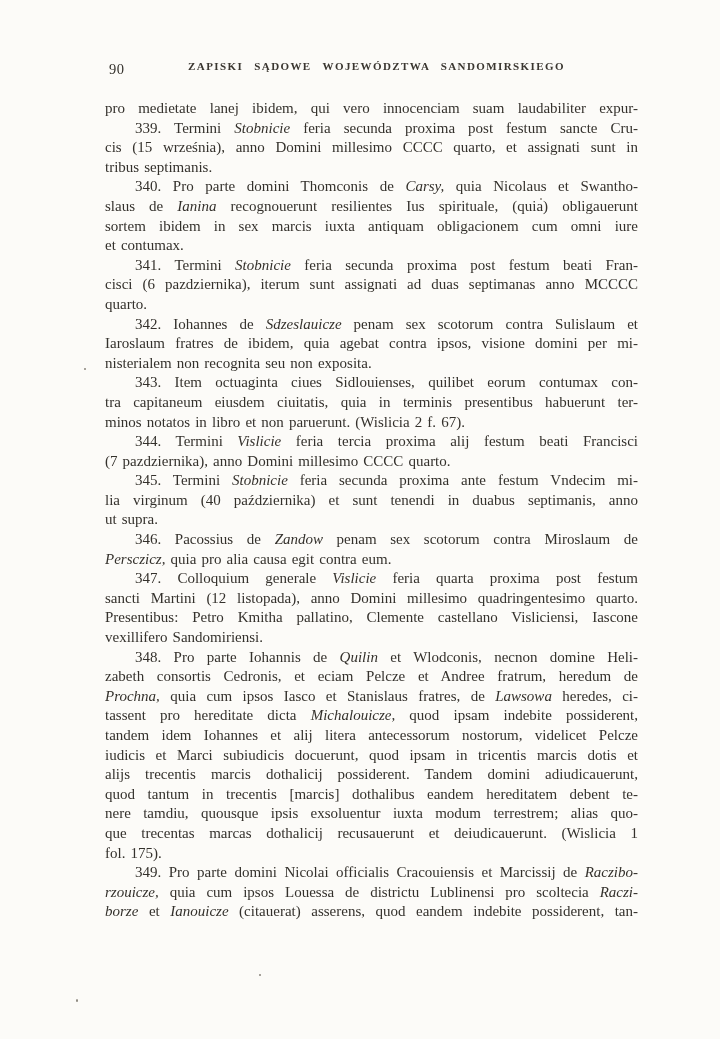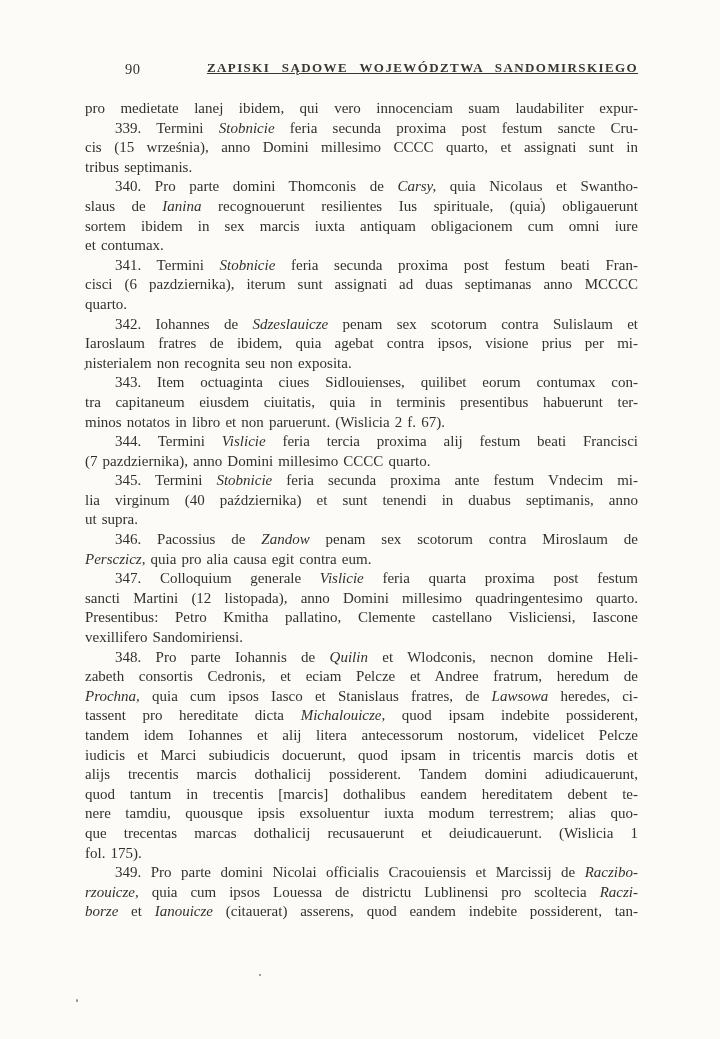--- a/index.html
+++ b/index.html
@@ -19,45 +19,44 @@
     position:absolute;
     top:60px;left:85px;width:553px;
     height:18px;
   }
   .page-num{
     position:absolute;
     left:24px;top:1px;
     font-size:14.5px;
     letter-spacing:0.5px;
     color:#34312c;
-    margin-left:16px;
   }
   .running-title{
-    text-align:right;
-    font-size:13px;
+    text-align:center;
+    font-size:11px;
     font-weight:bold;
     letter-spacing:1.4px;
     word-spacing:7px;
     color:#3a3630;
     padding-left:30px;
-    text-decoration:underline;
   }
   .text-body{
     position:absolute;
     top:99px;left:85px;width:553px;
     font-size:15px;
     word-spacing:0.09em;
   }
   .line{
     height:19.6px;
     line-height:19.6px;
     text-align:justify;
     text-align-last:justify;
     overflow:hidden;
     white-space:normal;
+    margin-left:20px;
   }
   .line.no-fill{
     text-align-last:left;
   }
   .line.indent{
     text-indent:30px;
   }
   .line i{
   }
   .speck{
@@ -81,21 +80,21 @@
       <div class="line"><span>cis (15 września), anno Domini millesimo CCCC quarto, et assignati sunt in</span></div>
       <div class="line no-fill"><span>tribus septimanis.</span></div>
       <div class="line indent"><span>340. Pro parte domini Thomconis de </span><i>Carsy,</i><span> quia Nicolaus et Swantho-</span></div>
       <div class="line"><span>slaus de </span><i>Ianina</i><span> recognouerunt resilientes Ius spirituale, (quia) obligauerunt</span></div>
       <div class="line"><span>sortem ibidem in sex marcis iuxta antiquam obligacionem cum omni iure</span></div>
       <div class="line no-fill"><span>et contumax.</span></div>
       <div class="line indent"><span>341. Termini </span><i>Stobnicie</i><span> feria secunda proxima post festum beati Fran-</span></div>
       <div class="line"><span>cisci (6 pazdziernika), iterum sunt assignati ad duas septimanas anno MCCCC</span></div>
       <div class="line no-fill"><span>quarto.</span></div>
       <div class="line indent"><span>342. Iohannes de </span><i>Sdzeslauicze</i><span> penam sex scotorum contra Sulislaum et</span></div>
-      <div class="line"><span>Iaroslaum fratres de ibidem, quia agebat contra ipsos, visione prius per mi-</span></div>
+      <div class="line"><span>Iaroslaum fratres de ibidem, quia agebat contra ipsos, visione domini per mi-</span></div>
       <div class="line no-fill"><span>nisterialem non recognita seu non exposita.</span></div>
       <div class="line indent"><span>343. Item octuaginta ciues Sidlouienses, quilibet eorum contumax con-</span></div>
       <div class="line"><span>tra capitaneum eiusdem ciuitatis, quia in terminis presentibus habuerunt ter-</span></div>
       <div class="line no-fill"><span>minos notatos in libro et non paruerunt. (Wislicia 2 f. 67).</span></div>
       <div class="line indent"><span>344. Termini </span><i>Vislicie</i><span> feria tercia proxima alij festum beati Francisci</span></div>
       <div class="line no-fill"><span>(7 pazdziernika), anno Domini millesimo CCCC quarto.</span></div>
       <div class="line indent"><span>345. Termini </span><i>Stobnicie</i><span> feria secunda proxima ante festum Vndecim mi-</span></div>
       <div class="line"><span>lia virginum (40 października) et sunt tenendi in duabus septimanis, anno</span></div>
       <div class="line no-fill"><span>ut supra.</span></div>
       <div class="line indent"><span>346. Pacossius de </span><i>Zandow</i><span> penam sex scotorum contra Miroslaum de</span></div>

